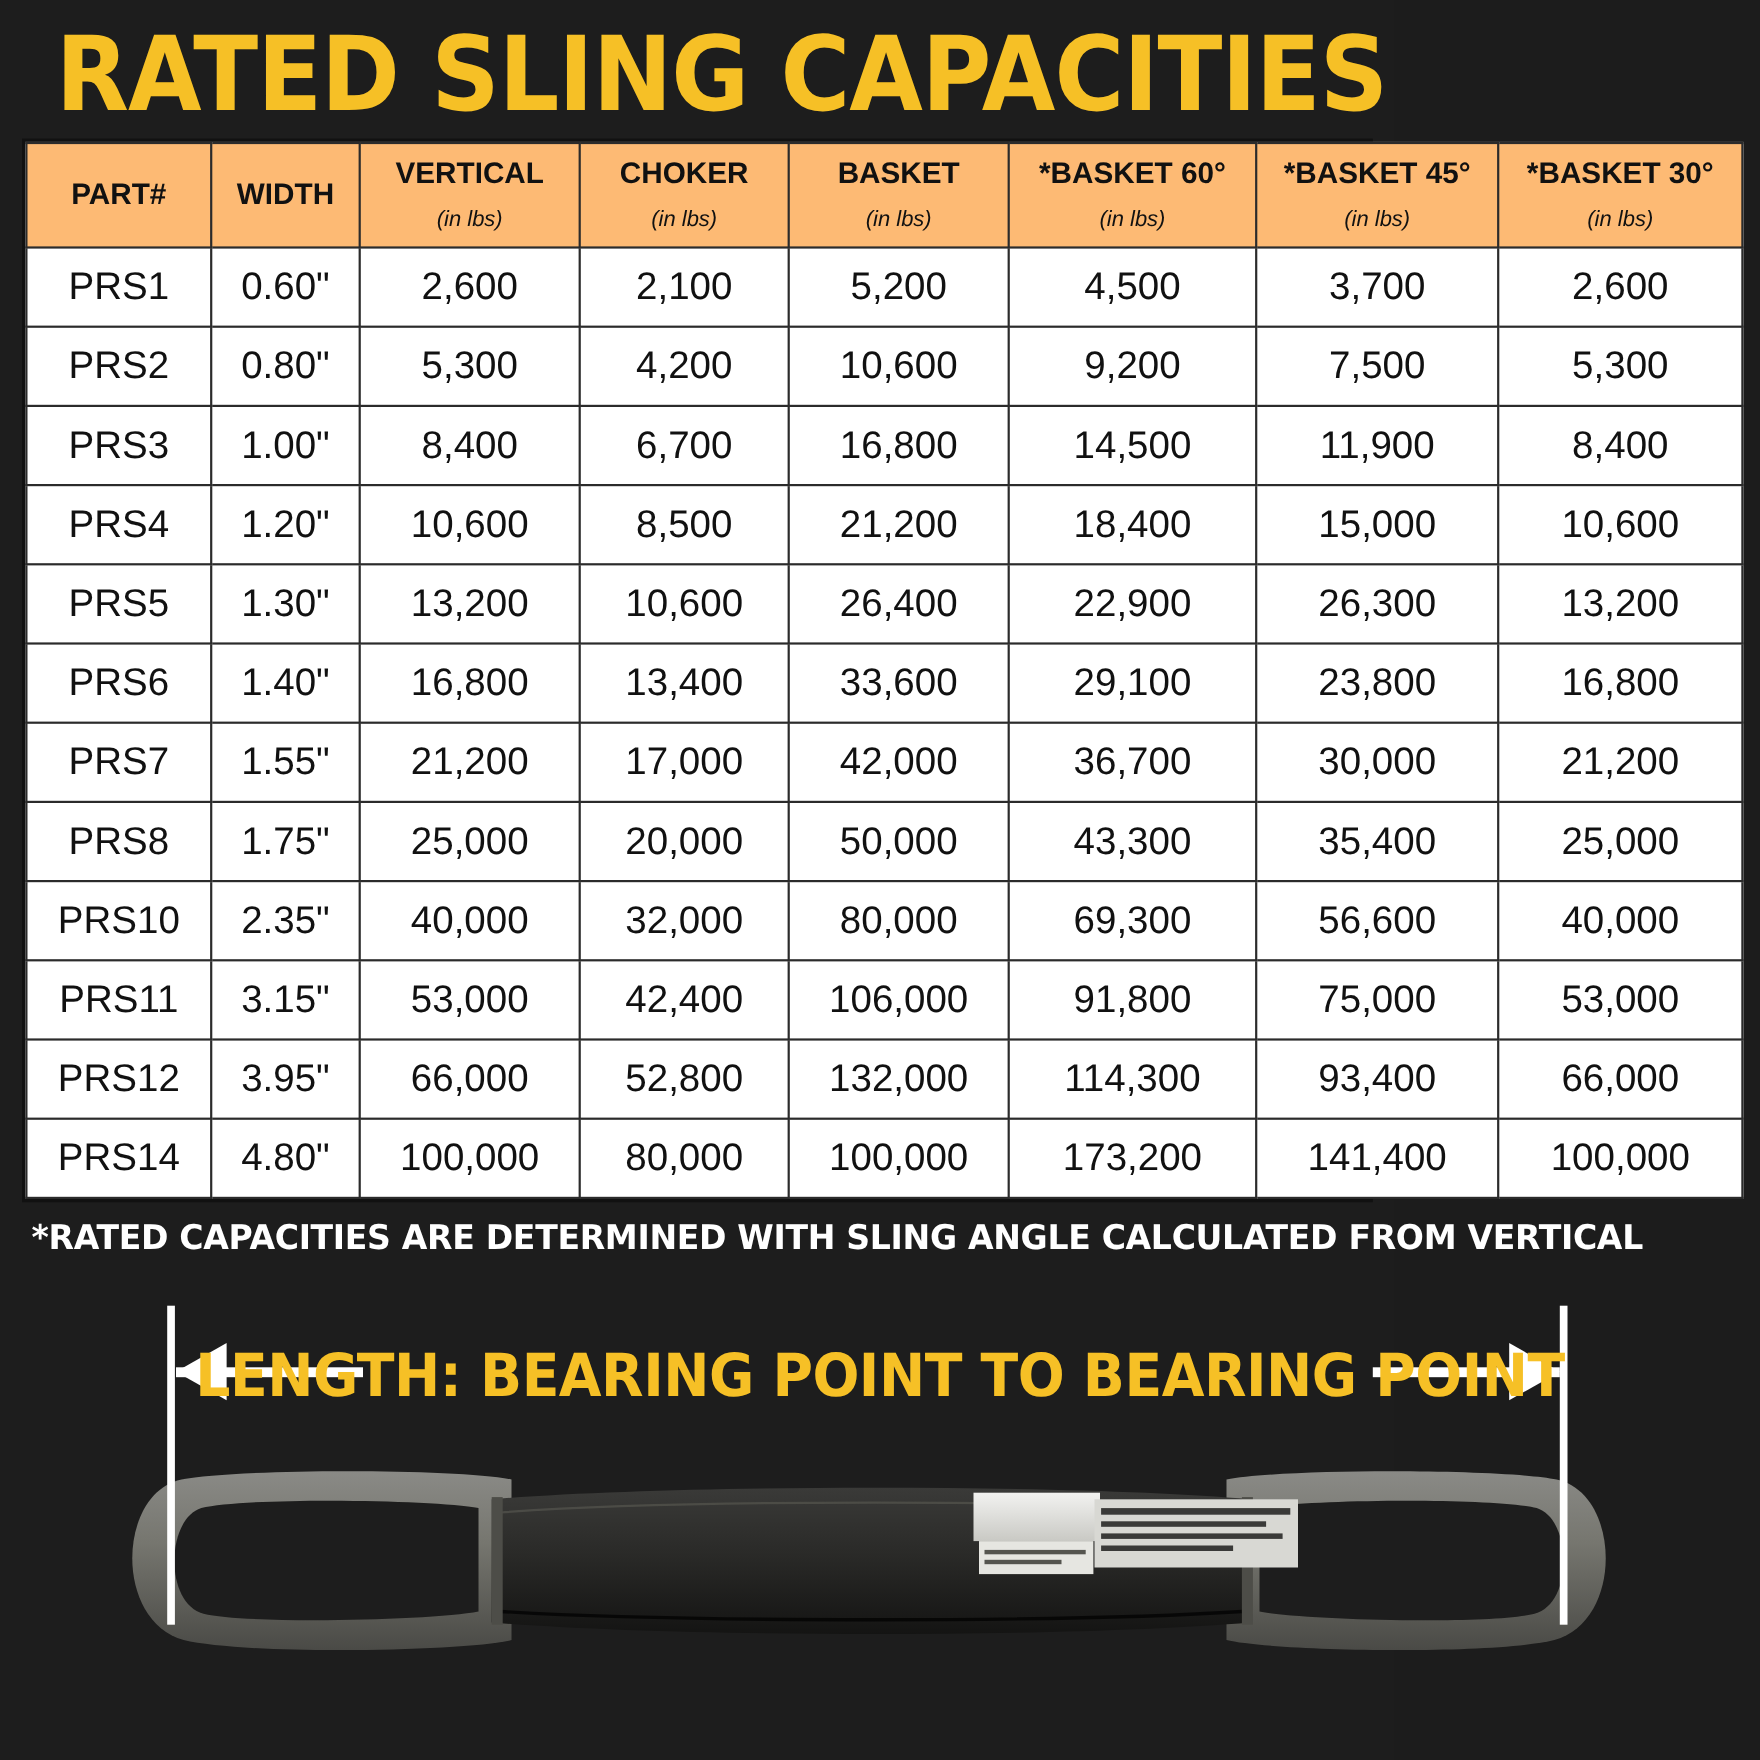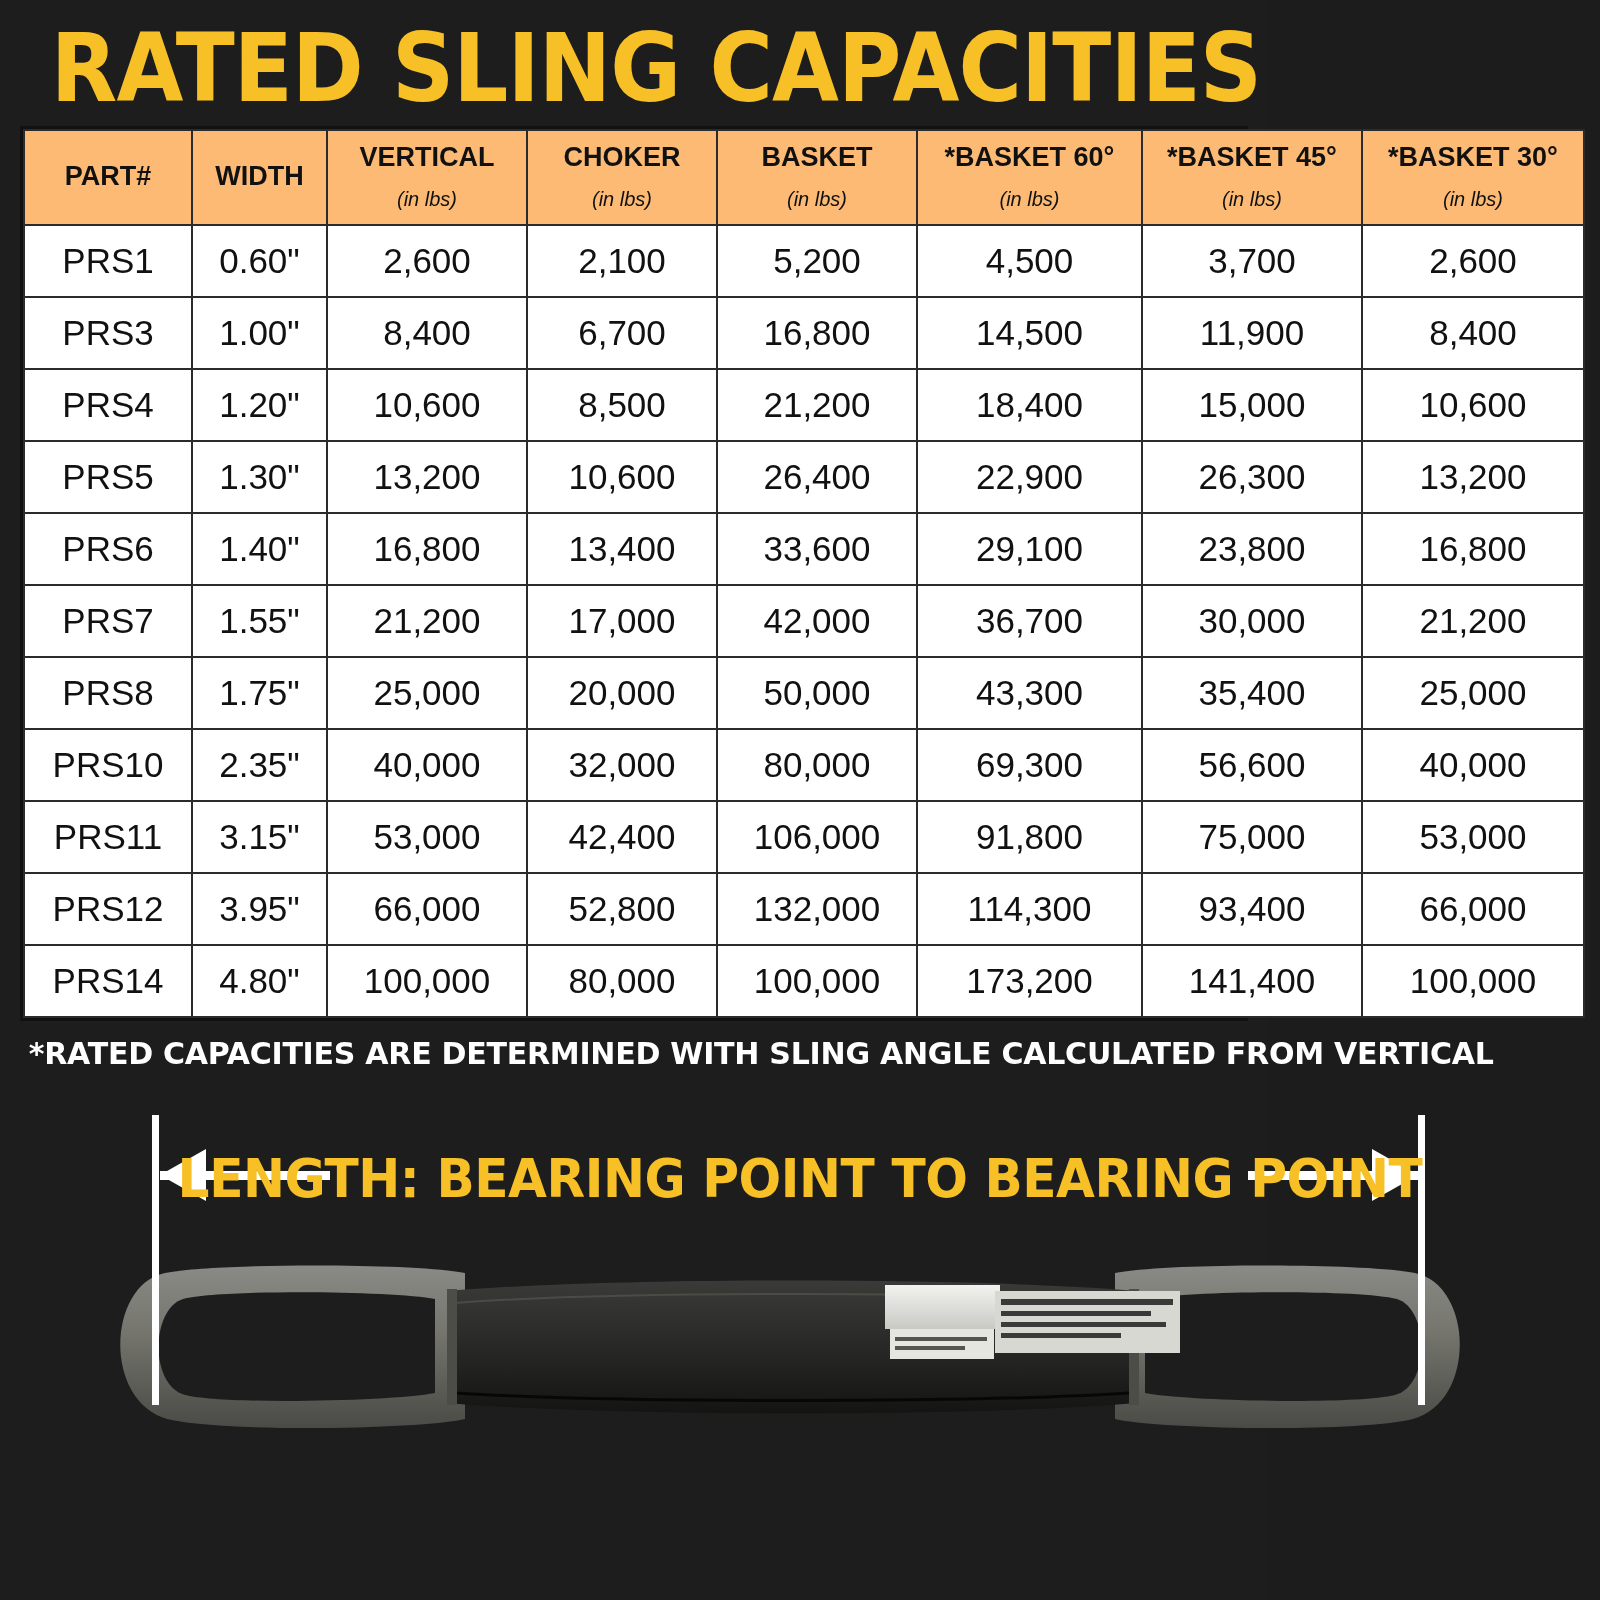--- a/index.html
+++ b/index.html
@@ -206,20 +206,30 @@
             <td>PRS1</td>
             <td>0.60"</td>
             <td>2,600</td>
             <td>2,100</td>
             <td>5,200</td>
             <td>4,500</td>
             <td>3,700</td>
             <td>2,600</td>
           </tr>
           <tr>
+            <td>PRS2</td>
+            <td>0.80"</td>
+            <td>5,300</td>
+            <td>4,200</td>
+            <td>10,600</td>
+            <td>9,200</td>
+            <td>7,500</td>
+            <td>5,300</td>
+          </tr>
+          <tr>
             <td>PRS3</td>
             <td>1.00"</td>
             <td>8,400</td>
             <td>6,700</td>
             <td>16,800</td>
             <td>14,500</td>
             <td>11,900</td>
             <td>8,400</td>
           </tr>
           <tr>

